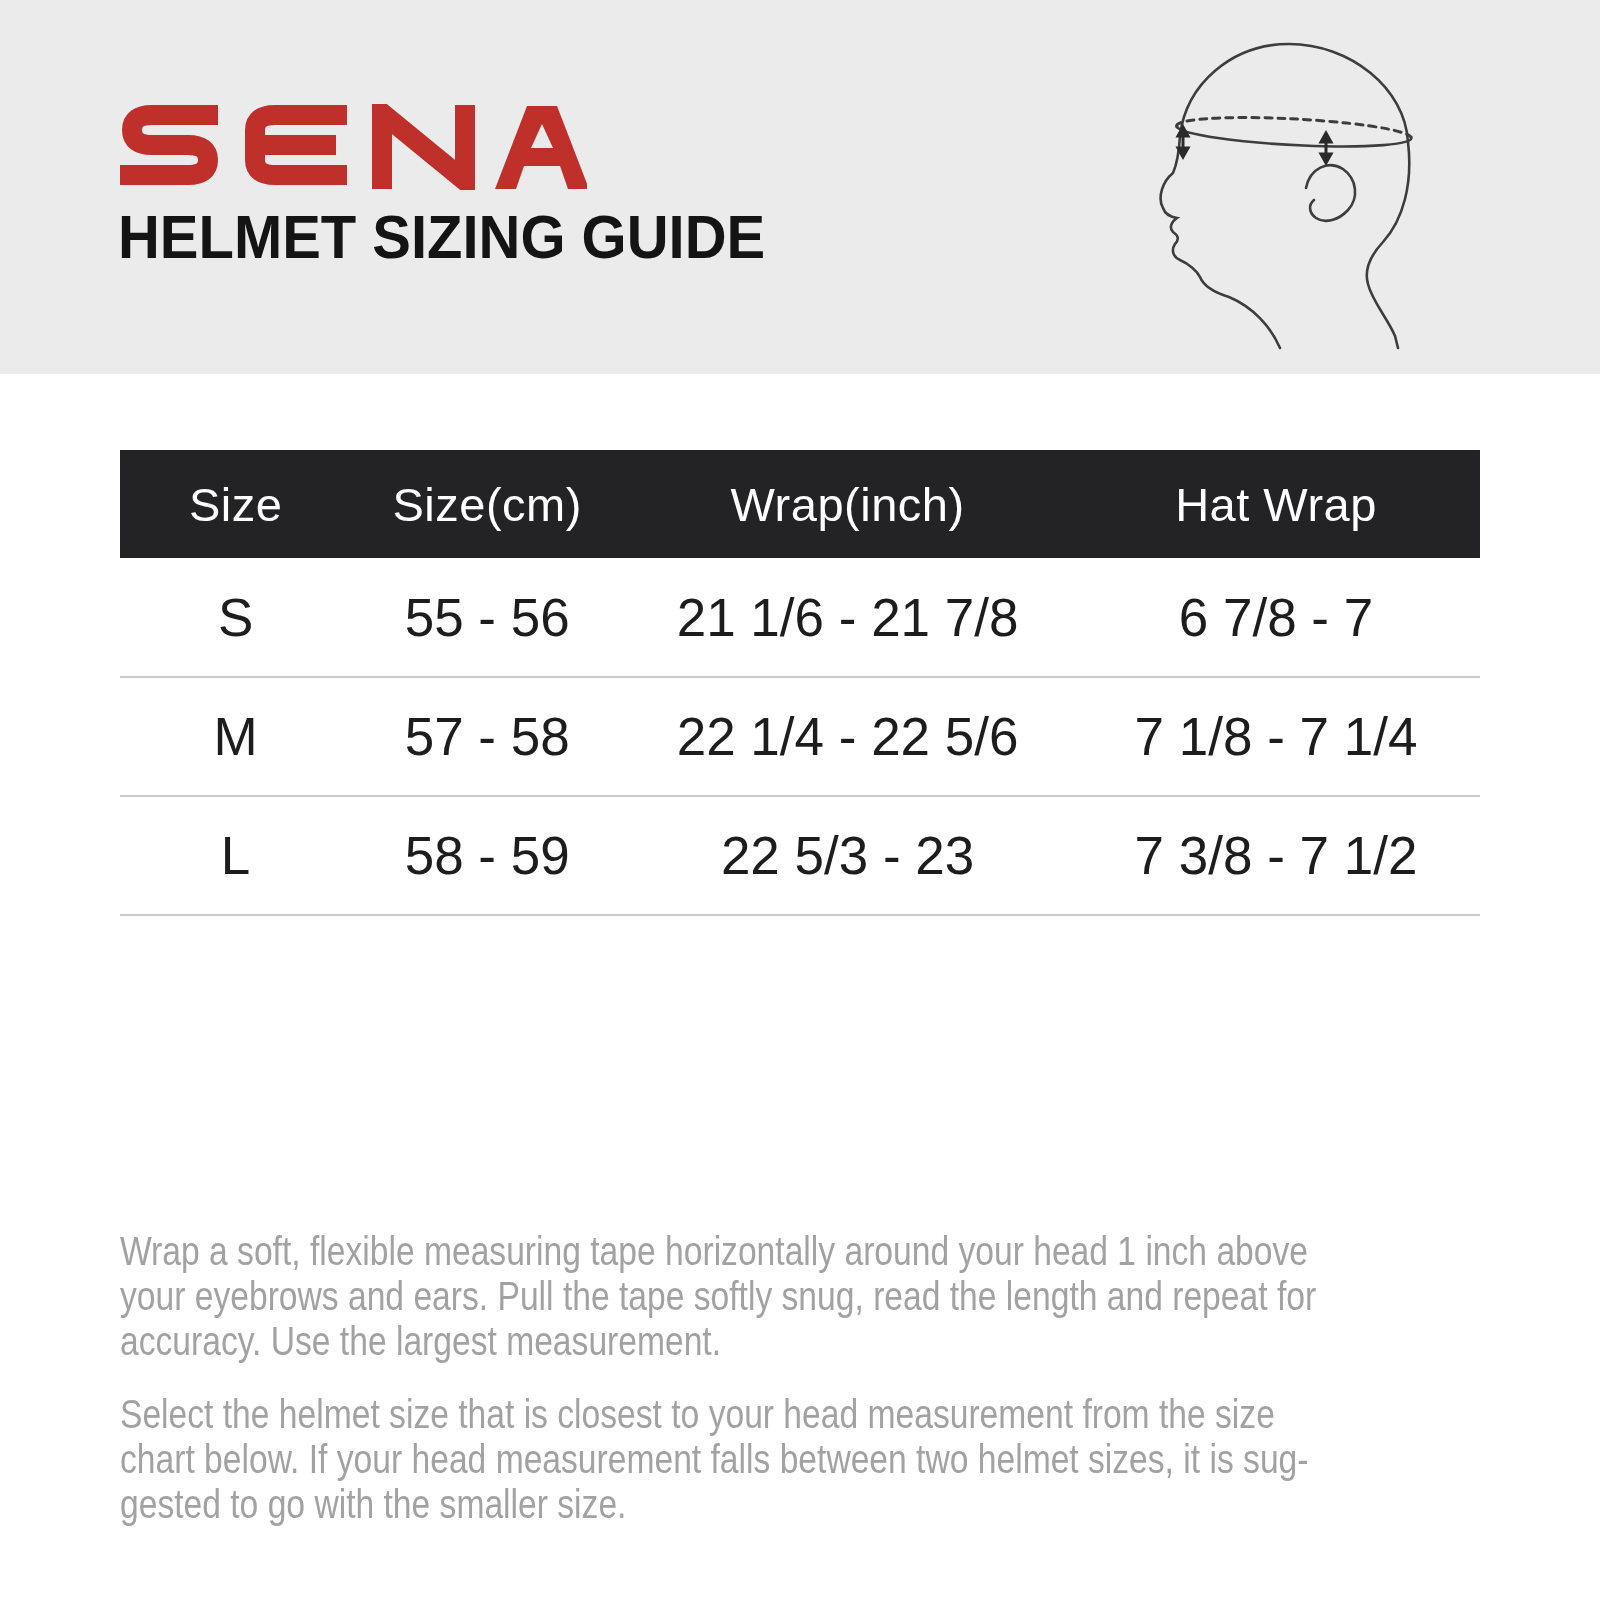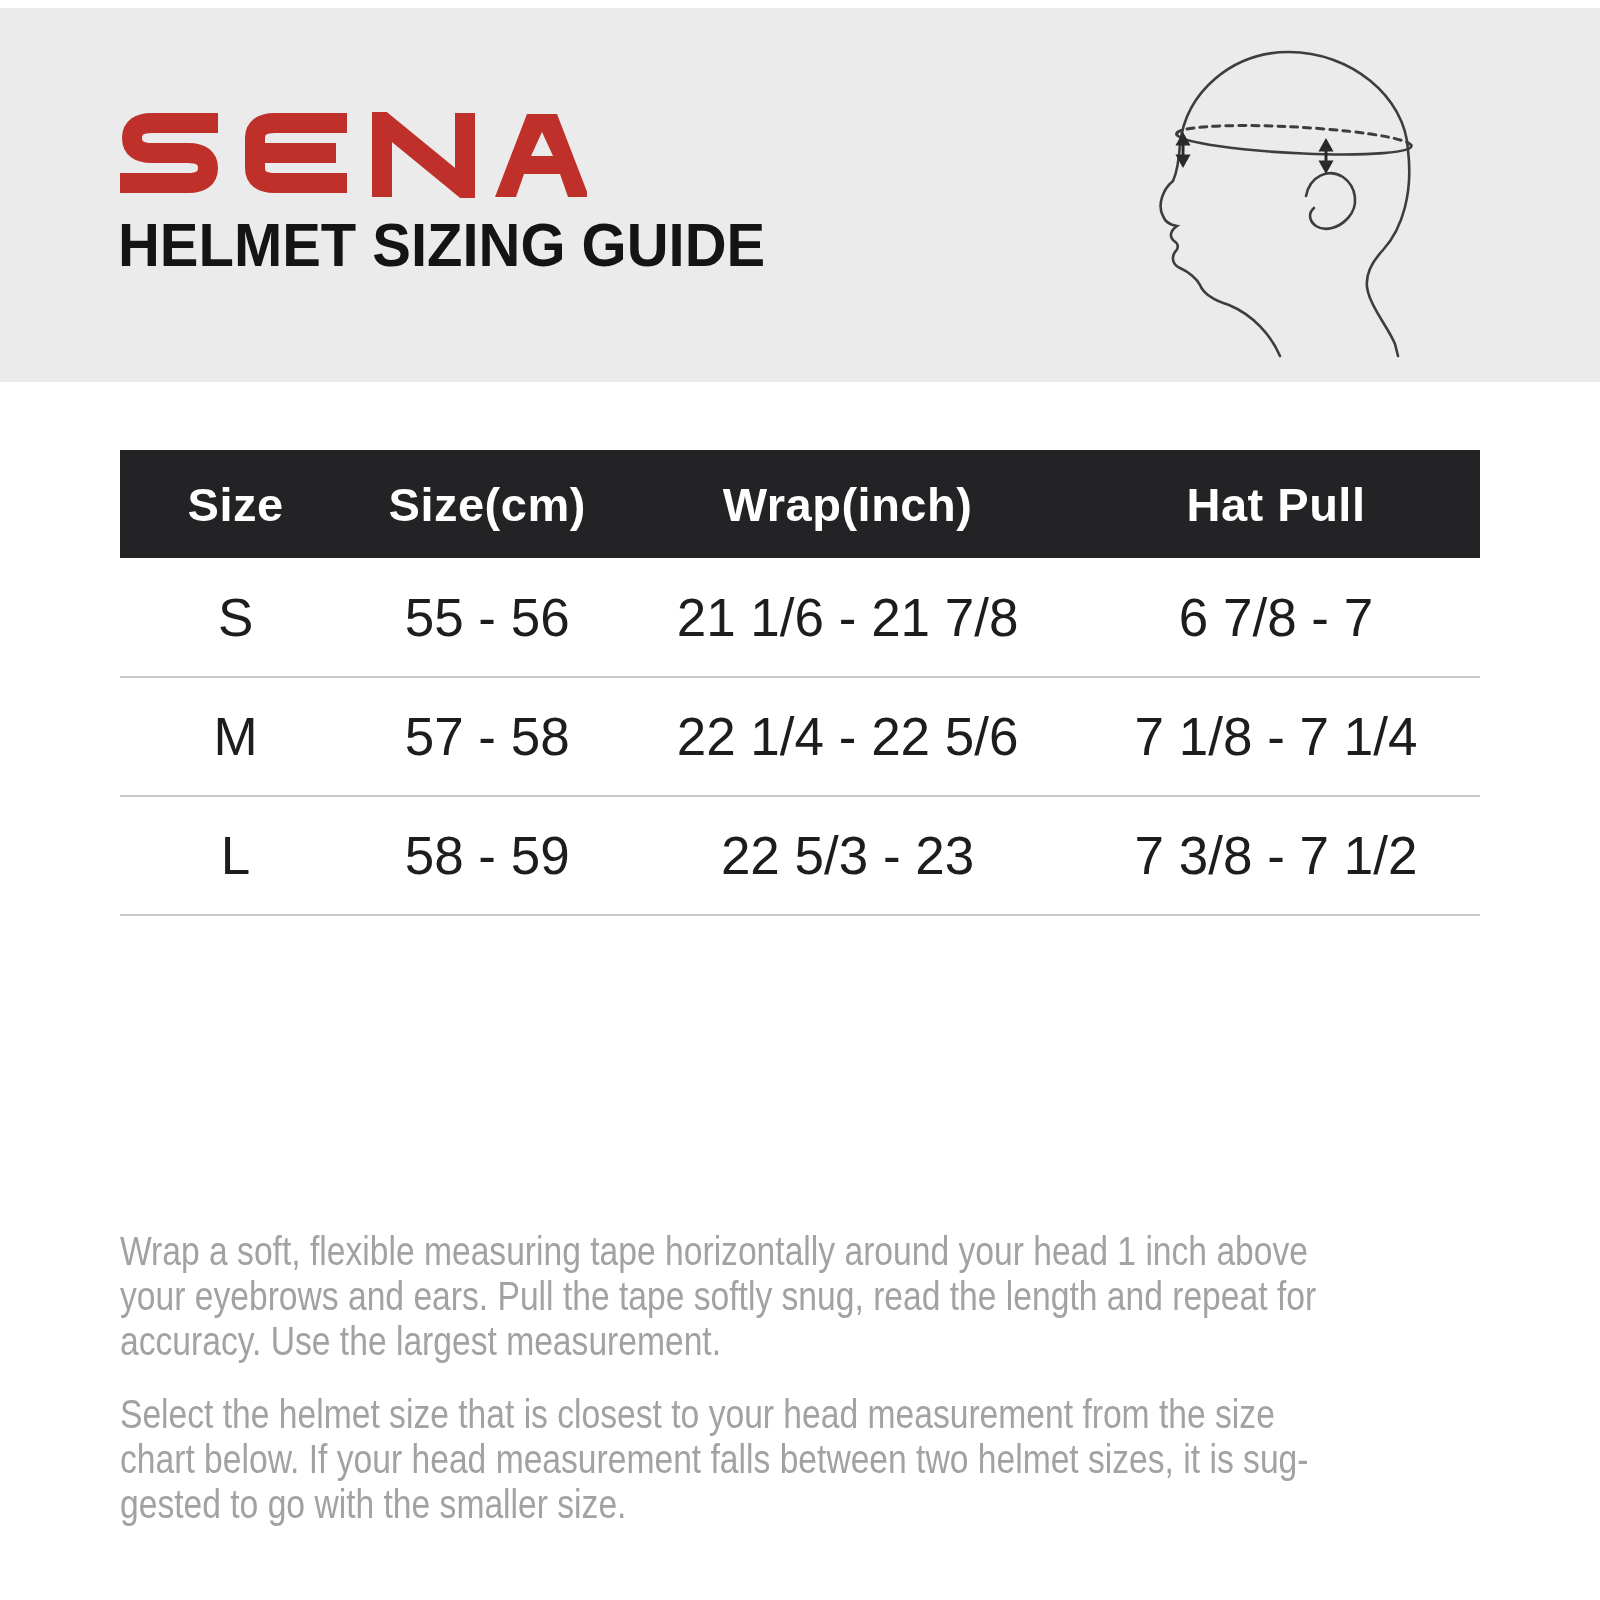--- a/index.html
+++ b/index.html
@@ -6,21 +6,21 @@
   html,body { width:1600px; height:1600px; }
   body {
     position:relative;
     background:#ffffff;
     font-family:"Liberation Sans","DejaVu Sans",sans-serif;
     overflow:hidden;
   }
 
   
   .header-band {
-    position:absolute; left:0; top:8px;
+    position:absolute; left:0; top:0;
     width:1600px; height:374px;
     background:#ebebeb;
   }
   .logo-svg { position:absolute; left:120px; top:104px; }
   .guide-title {
     position:absolute; left:118px; top:207px;
     font-size:61px; font-weight:700; color:#141414;
     line-height:1; white-space:nowrap;
     transform:scaleX(0.95); transform-origin:left top;
     letter-spacing:0;
@@ -28,21 +28,21 @@
   .head-illustration { position:absolute; left:1100px; top:30px; }
 
   
   .size-table {
     position:absolute; left:120px; top:450px;
     width:1360px;
     border-collapse:collapse; table-layout:fixed;
   }
   .size-table th {
     background:#232325; color:#ffffff;
-    height:108px; font-size:47px; font-weight:700;
+    height:108px; font-size:47px; font-weight:400;
     text-align:center; vertical-align:middle;
     letter-spacing:0.5px; white-space:nowrap;
   }
   .size-table td {
     height:119px; font-size:53px; font-weight:300;
     color:#1d1d1d; text-align:center; vertical-align:middle;
     border-bottom:2px solid #c9c9c9; white-space:nowrap;
   }
 
   
@@ -106,21 +106,21 @@
       <col style="width:17%">
         <col style="width:20%">
         <col style="width:33%">
         <col style="width:30%">
     </colgroup>
     <thead>
       <tr>
         <th>Size</th>
         <th>Size(cm)</th>
         <th>Wrap(inch)</th>
-        <th>Hat Pull</th>
+        <th>Hat Wrap</th>
       </tr>
     </thead>
     <tbody>
       <tr>
         <td>S</td>
         <td>55 - 56</td>
         <td>21 1/6 - 21 7/8</td>
         <td>6 7/8 - 7</td>
       </tr>
       <tr>

